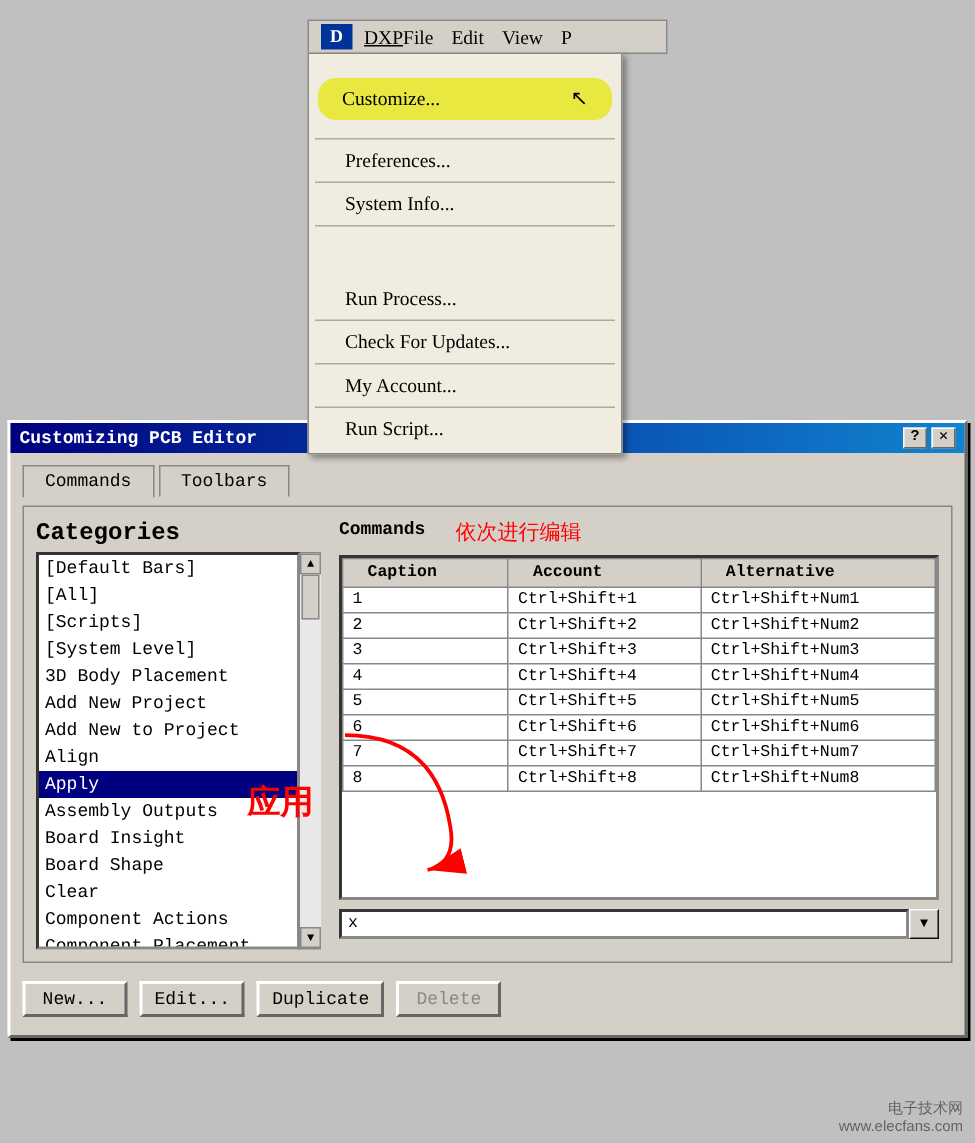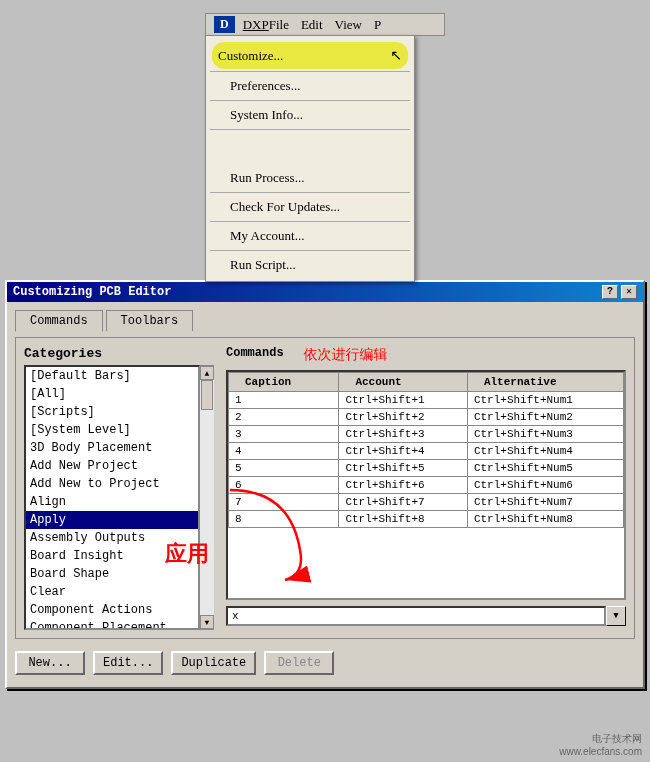--- a/index.html
+++ b/index.html
@@ -115,21 +115,21 @@
       background: #d4d0c8;
       padding: 8px;
     }
 
     .left-panel {
       width: 190px;
       flex-shrink: 0;
     }
 
     .left-panel-label {
-      font-size: 13px;
+      font-size: 16px;
       font-weight: bold;
       margin-bottom: 4px;
       font-family: 'Courier New', monospace;
     }
 
     .cat-item {
       padding: 2px 4px;
       cursor: pointer;
       white-space: nowrap;
     }
@@ -269,21 +269,21 @@
     <div style="background: #d4d0c8; border: 1px solid #888; display: flex; align-items: center; padding: 2px 8px; font-family: 'Times New Roman', serif; font-size: 13px; min-width: 240px;">
       <div style="background: #003399; color: white; padding: 1px 6px; font-weight: bold; margin-right: 8px; font-size: 12px;">D</div>
       <span style="text-decoration: underline; cursor: pointer;">DXP</span>
       <span style="margin-right: 12px; cursor: pointer;">File</span>
       <span style="margin-right: 12px; cursor: pointer;">Edit</span>
       <span style="margin-right: 12px; cursor: pointer;">View</span>
       <span style="cursor: pointer;">P</span>
     </div>
 
     <div style="background: #f0ece0; border: 1px solid #888; box-shadow: 2px 2px 4px rgba(0,0,0,0.4); position: absolute; top: 22px; left: 0; min-width: 210px; padding: 4px 0; z-index: 10;">
-      <div style="margin: 2px 6px; background: #e8e840; border-radius: 12px; padding: 5px 6px; cursor: pointer; font-family: 'Times New Roman', serif; font-size: 13px; display: flex; align-items: center; justify-content: space-between;">
+      <div style="margin: 12px 6px; background: #e8e840; border-radius: 12px; padding: 5px 16px; cursor: pointer; font-family: 'Times New Roman', serif; font-size: 13px; display: flex; align-items: center; justify-content: space-between;">
         <span>Customize...</span>
 
         <span style="font-size: 14px; margin-left: 30px;">↖</span>
       </div>
       <div style="height: 1px; background: #aaa; margin: 2px 4px;"></div>
       <div style="padding: 4px 24px; font-family: 'Times New Roman', serif; font-size: 13px; cursor: pointer;">Preferences...</div>
       <div style="height: 1px; background: #aaa; margin: 2px 4px;"></div>
       <div style="padding: 4px 24px; font-family: 'Times New Roman', serif; font-size: 13px; cursor: pointer;">System Info...</div>
       <div style="height: 1px; background: #aaa; margin: 2px 4px;"></div>
       <div style="padding: 4px 24px; font-family: 'Times New Roman', serif; font-size: 13px; cursor: pointer; margin-top: 36px;">Run Process...</div>
@@ -421,21 +421,21 @@
       <div class="dialog-buttons">
         <button class="dlg-btn">New...</button>
         <button class="dlg-btn">Edit...</button>
         <button class="dlg-btn">Duplicate</button>
         <button class="dlg-btn disabled" disabled="">Delete</button>
       </div>
     </div>
   </div>
 </div>
 
-<div class="annotation-cn" style="top: 539px; left: 165px;">应用</div>
+<div class="annotation-cn" style="top: 520px; left: 165px;">应用</div>
 
 <svg class="arrow-svg" style="top: 460px; left: 130px; width: 200px; height: 130px;" viewBox="0 0 200 130">
   <defs>
     <marker id="arrowhead" markerWidth="10" markerHeight="7" refX="10" refY="3.5" orient="auto">
       <polygon points="0 0, 10 3.5, 0 7" fill="red"></polygon>
     </marker>
   </defs>
   <path d="M 100,30 Q 160,30 170,90 Q 175,115 155,120" stroke="red" stroke-width="2.5" fill="none" marker-end="url(#arrowhead)"></path>
 </svg>
 

